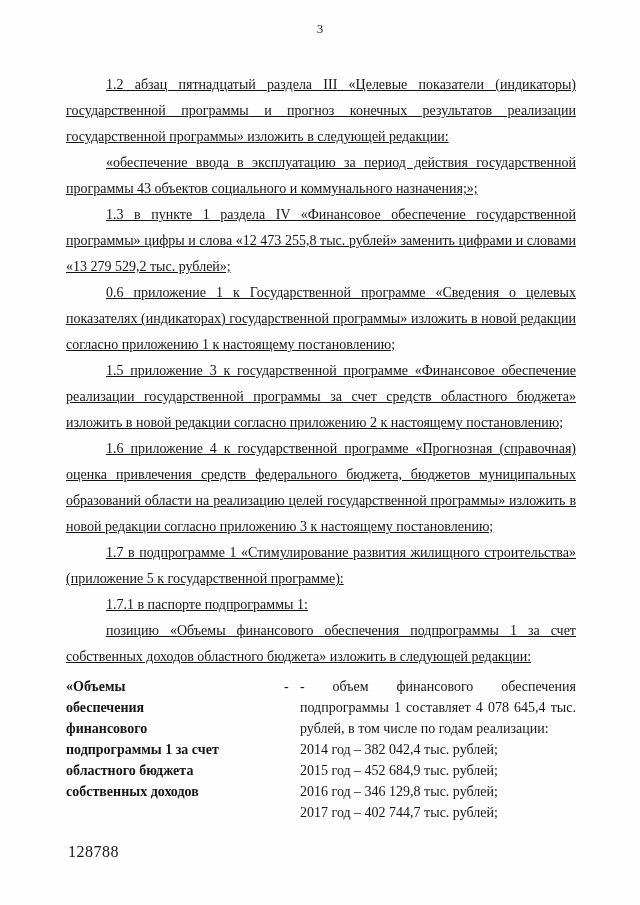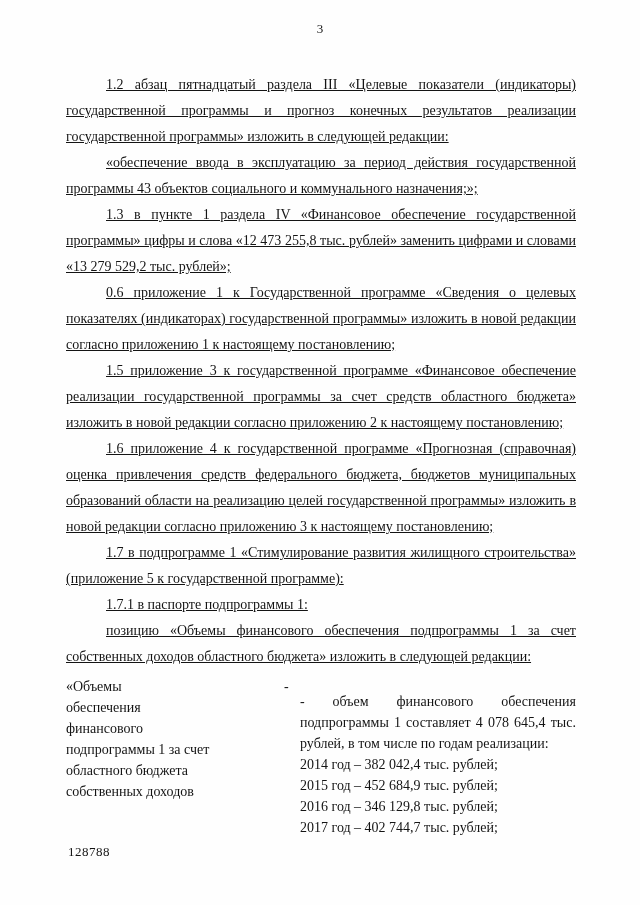--- a/index.html
+++ b/index.html
@@ -36,37 +36,37 @@
   }
   .amend {
     display: flex;
     margin-top: 6px;
     line-height: 21px;
     text-align: left;
   }
   .amend-left {
     width: 218px;
     flex: 0 0 218px;
+    font-weight: bold;
   }
   .amend-sep {
     width: 16px;
     flex: 0 0 16px;
   }
   .amend-right {
     flex: 1 1 auto;
   }
   .amend-intro {
     text-align: justify;
-    margin-top: 15px;
   }
   .footer-code {
     position: absolute;
     left: 68px;
     top: 845px;
-    font-size: 13px;
+    font-size: 16px;
     line-height: 14px;
     letter-spacing: 0.5px;
   }
 </style>
 </head>
 <body>
 
 <div class="page">
 
   <div class="page-number">3</div>

